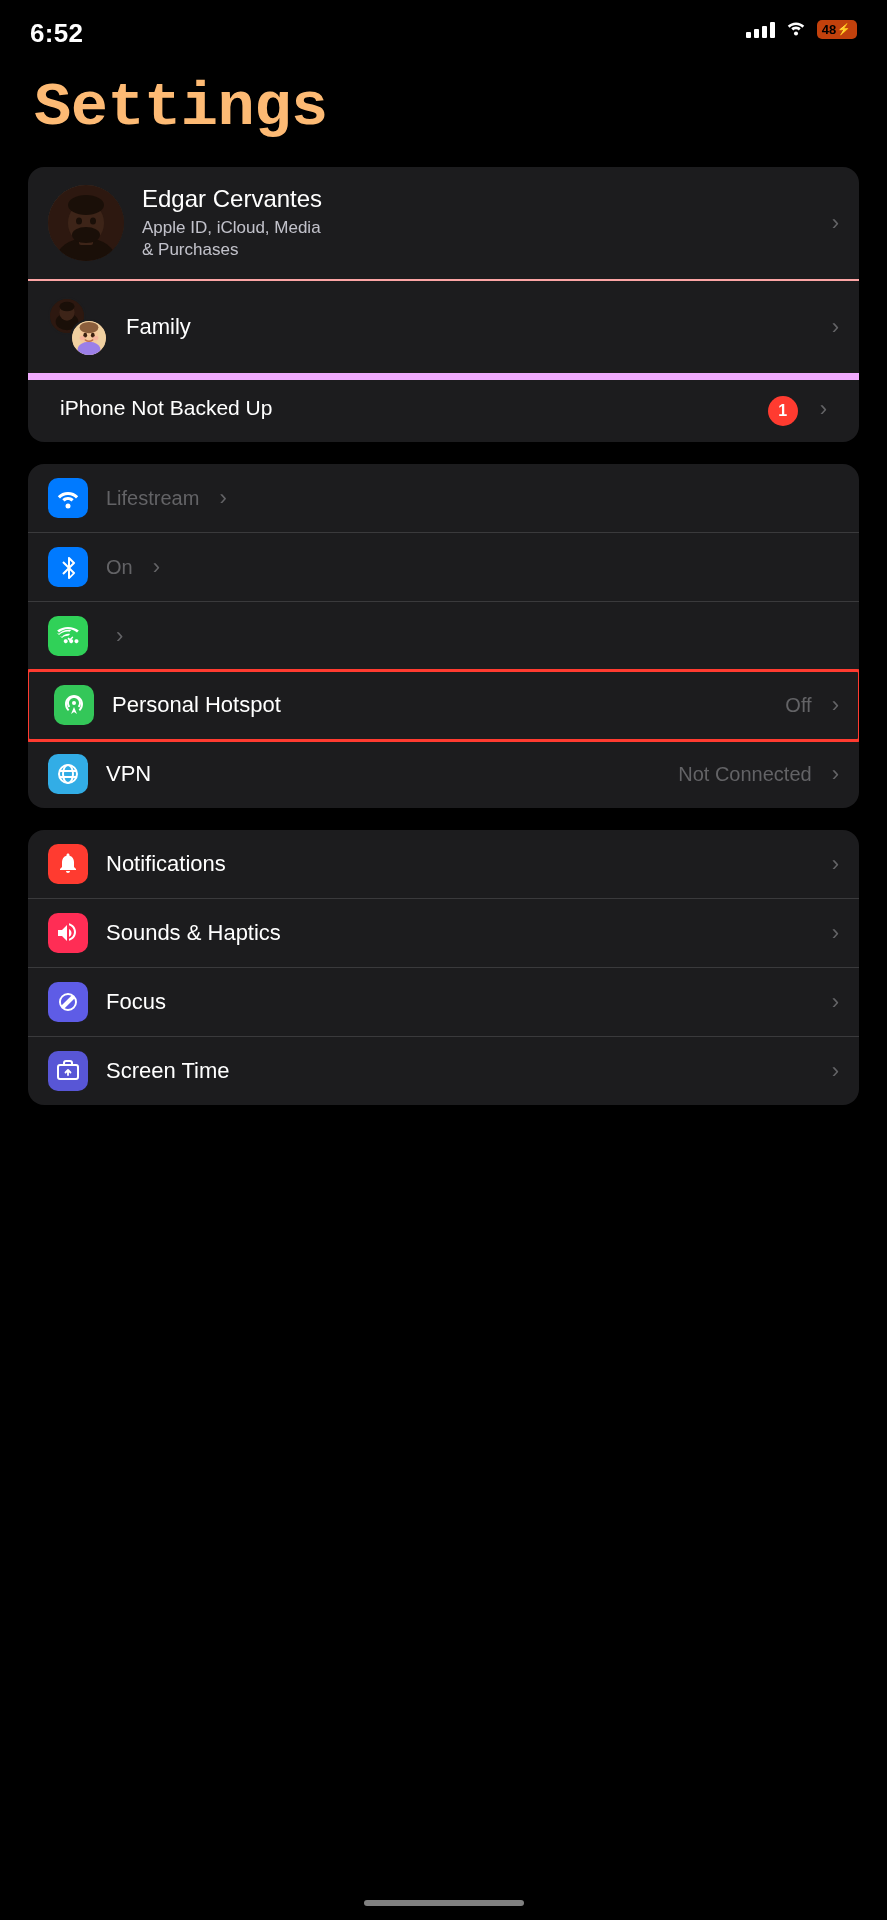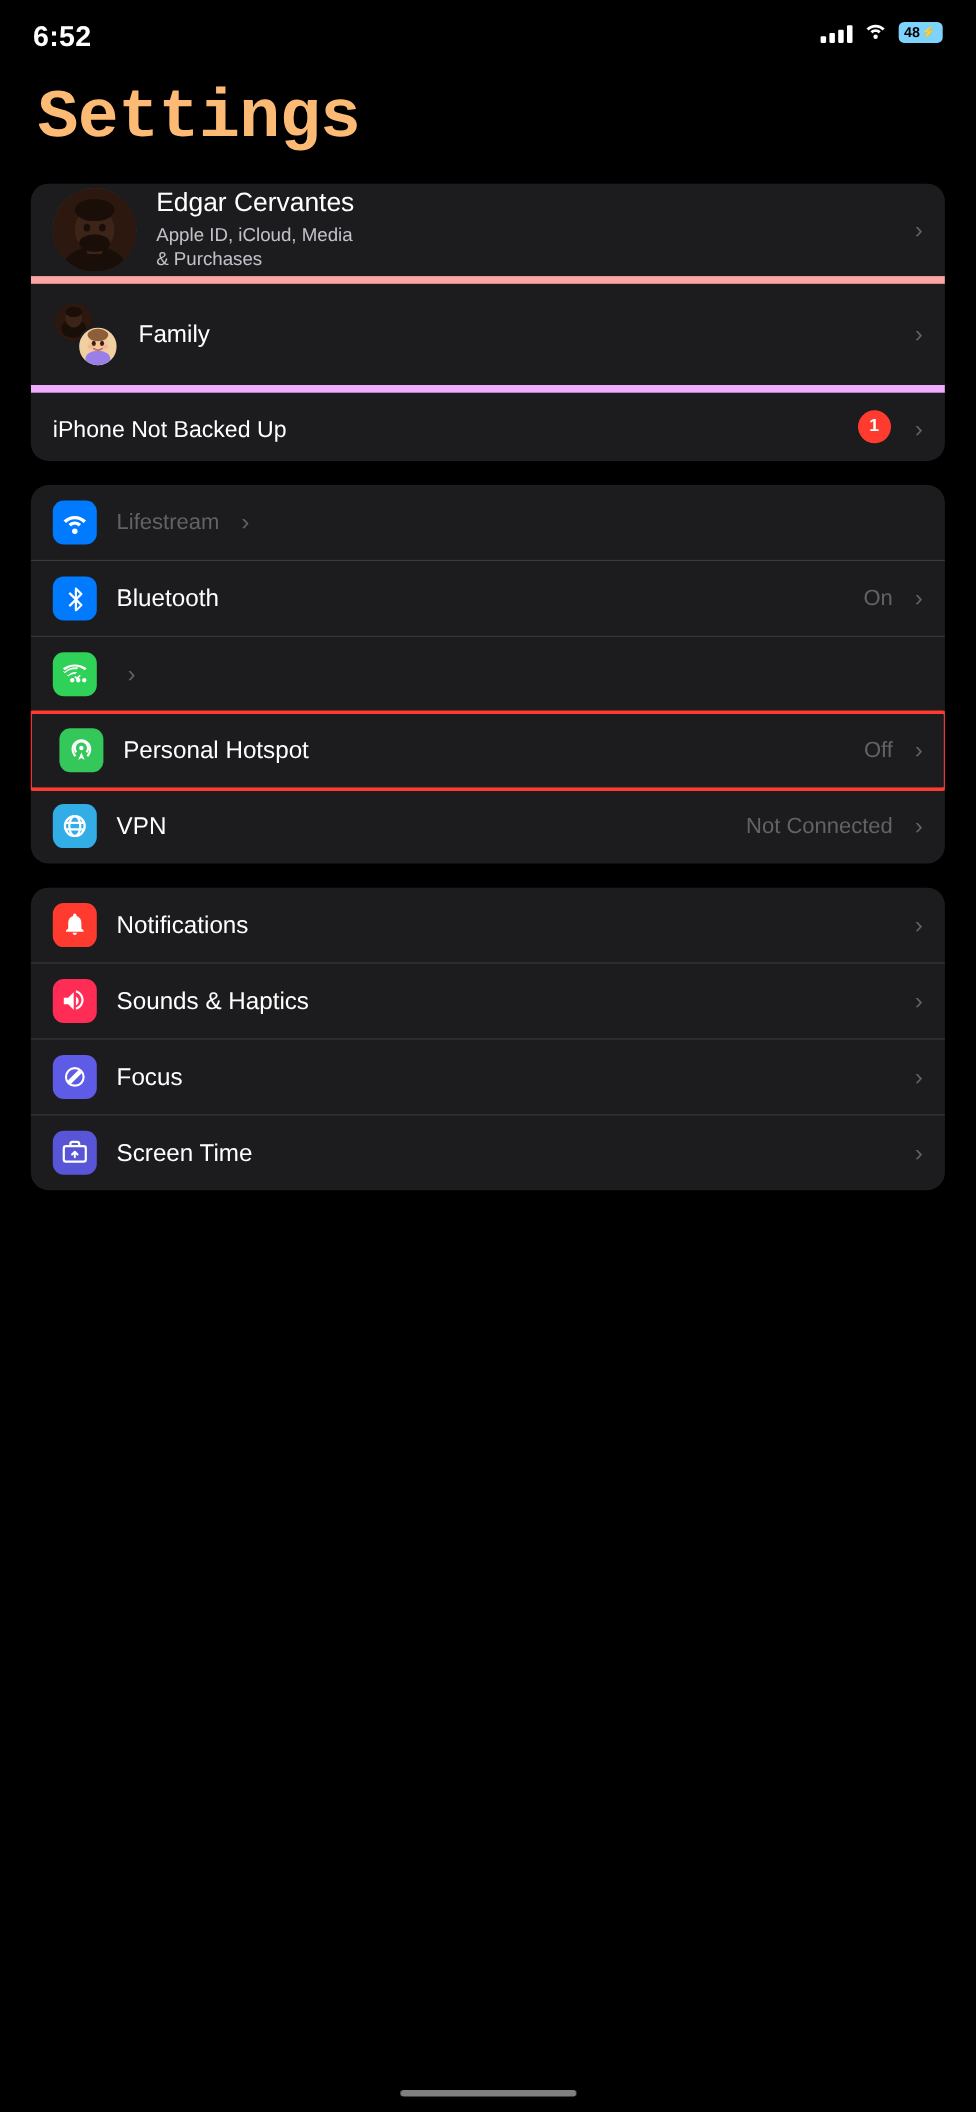--- a/index.html
+++ b/index.html
@@ -45,21 +45,21 @@
       width: 5px;
     }
     .signal-bars span:nth-child(1) { height: 6px; }
     .signal-bars span:nth-child(2) { height: 9px; }
     .signal-bars span:nth-child(3) { height: 12px; }
     .signal-bars span:nth-child(4) { height: 16px; }
 
     .wifi-icon svg { width: 22px; height: 18px; fill: #fff; }
 
     .battery-badge {
-      background: #7dd3fc;
+      background: #c2410c;
       color: #000;
       font-size: 13px;
       font-weight: 700;
       padding: 2px 6px 2px 5px;
       border-radius: 5px;
       display: flex;
       align-items: center;
       gap: 1px;
     }
     .battery-bolt { font-size: 11px; }
@@ -79,22 +79,22 @@
       background: #1c1c1e;
       border-radius: 16px;
       margin: 0 28px 22px;
       overflow: hidden;
     }
 
     
     .profile-row {
       display: flex;
       align-items: center;
-      padding: 4px 20px;
-      border-bottom: 7px solid #fca5a5;
+      padding: 18px 20px;
+      border-bottom: 2px solid #fca5a5;
       position: relative;
     }
     .profile-avatar {
       width: 76px;
       height: 76px;
       border-radius: 50%;
       background: #3a3a3c;
       overflow: hidden;
       flex-shrink: 0;
       display: flex;
@@ -170,22 +170,22 @@
 
     .family-label {
       font-size: 22px;
       color: #fff;
       flex: 1;
     }
 
     
     .backup-row {
       display: flex;
-      align-items: flex-end;
-      padding: 16px 20px;
+      align-items: flex-start;
+      padding: 16px 32px;
     }
     .backup-label {
       font-size: 21px;
       color: #fff;
       flex: 1;
     }
     .notification-badge {
       background: #ff3b30;
       color: #fff;
       font-size: 16px;
@@ -398,21 +398,20 @@
     <span class="settings-value">Lifestream</span>
     <span class="chevron">›</span>
   </div>
 
   <div class="settings-row">
     <div class="settings-icon icon-blue">
       <svg width="22" height="24" viewBox="0 0 22 24" fill="white">
         <path d="M17.71 7.29l-5-5A1 1 0 0 0 11 3v7.59l-4.29-4.3-1.42 1.42L10.59 13l-5.3 5.29 1.42 1.42L11 15.41V23a1 1 0 0 0 1.71.71l5-5a1 1 0 0 0 0-1.42L13.41 13l4.3-4.29a1 1 0 0 0 0-1.42zM13 5.41l2.59 2.59L13 10.59V5.41zm2.59 13L13 21V15.41l2.59 2.59z"></path>
       </svg>
     </div>
-    <span class="settings-label">Bluetooth</span>
     <span class="settings-value">On</span>
     <span class="chevron">›</span>
   </div>
 
   <div class="settings-row">
     <div class="settings-icon icon-green">
       <svg width="24" height="24" viewBox="0 0 24 24" fill="white">
         <path d="M1 9l2 2c2.88-2.88 6.79-4.08 10.54-3.37L15.27 6C10.9 5 6.22 6.44 3.01 9.63zm3 3l2 2c1.71-1.71 4.05-2.5 6.36-2.3L14.1 10c-2.79-.6-5.87.4-7.85 2.55-.14.14-.14.35 0 .5zM12 3C7.95 3 4.21 4.34 1.2 6.6L3 8.4C5.56 6.29 8.62 5 12 5s6.44 1.29 9 3.4l1.8-1.8C19.79 4.34 16.05 3 12 3zm4.59 9.71c-.14-.14-.36-.14-.5 0L14 14.79l-1.07-1.08c-.14-.14-.36-.14-.5 0l-.78.78c-.14.14-.14.36 0 .5l1.85 1.85c.14.14.36.14.5 0l3.14-3.14c.14-.14.14-.36 0-.5l-.55-.79z"></path>
         <text x="7" y="20" font-size="9" fill="white">●●●</text>
       </svg>

